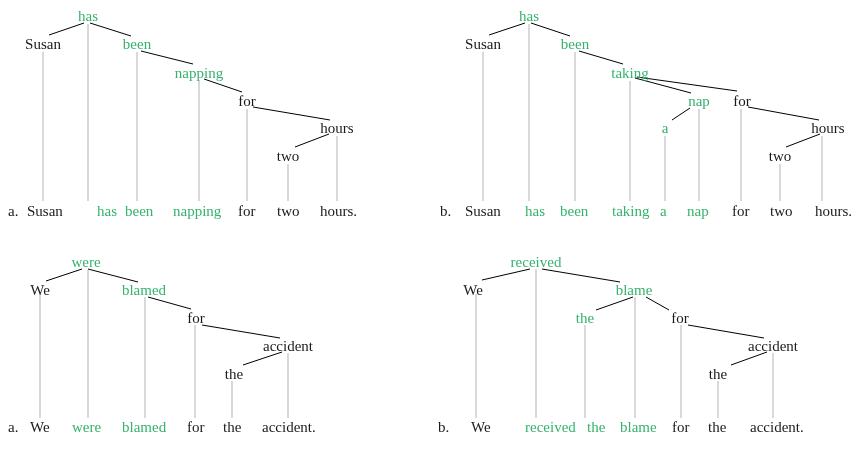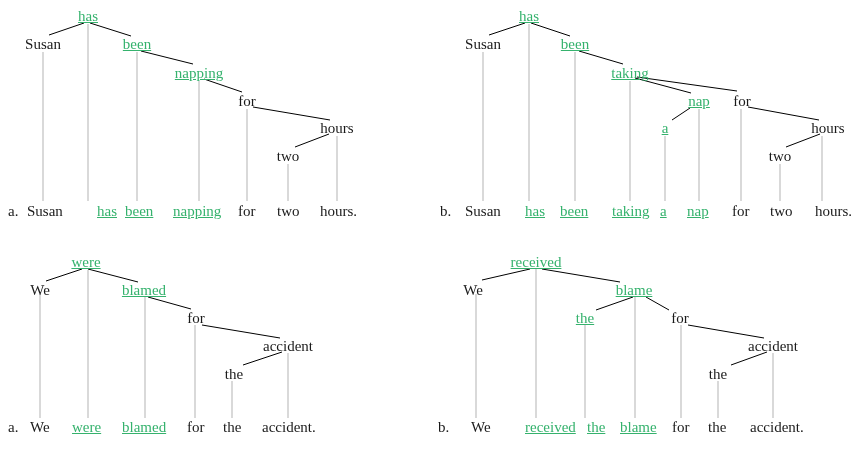--- a/index.html
+++ b/index.html
@@ -20,21 +20,21 @@
     left: 0; top: 0;
     width: 852px; height: 450px;
   }
   .w {
     position: absolute;
     font-size: 15px;
     line-height: 14px;
     color: #1a1a1a;
     white-space: pre;
   }
-  .w.g { color: var(--green, #35B26D); text-decoration: underline; }
+  .w.g { color: var(--green, #35B26D); }
   .w.c { transform: translateX(-50%); }
 </style>
 </head>
 <body>
 
 <div id="canvas">
   <svg id="lines-layer" width="852" height="450" viewBox="0 0 852 450" xmlns="http://www.w3.org/2000/svg">
       <line x1="88" y1="24" x2="88" y2="201" stroke="#b3b3b3" stroke-width="1"></line>
       <line x1="43" y1="52" x2="43" y2="201" stroke="#b3b3b3" stroke-width="1"></line>
       <line x1="137" y1="52" x2="137" y2="201" stroke="#b3b3b3" stroke-width="1"></line>

